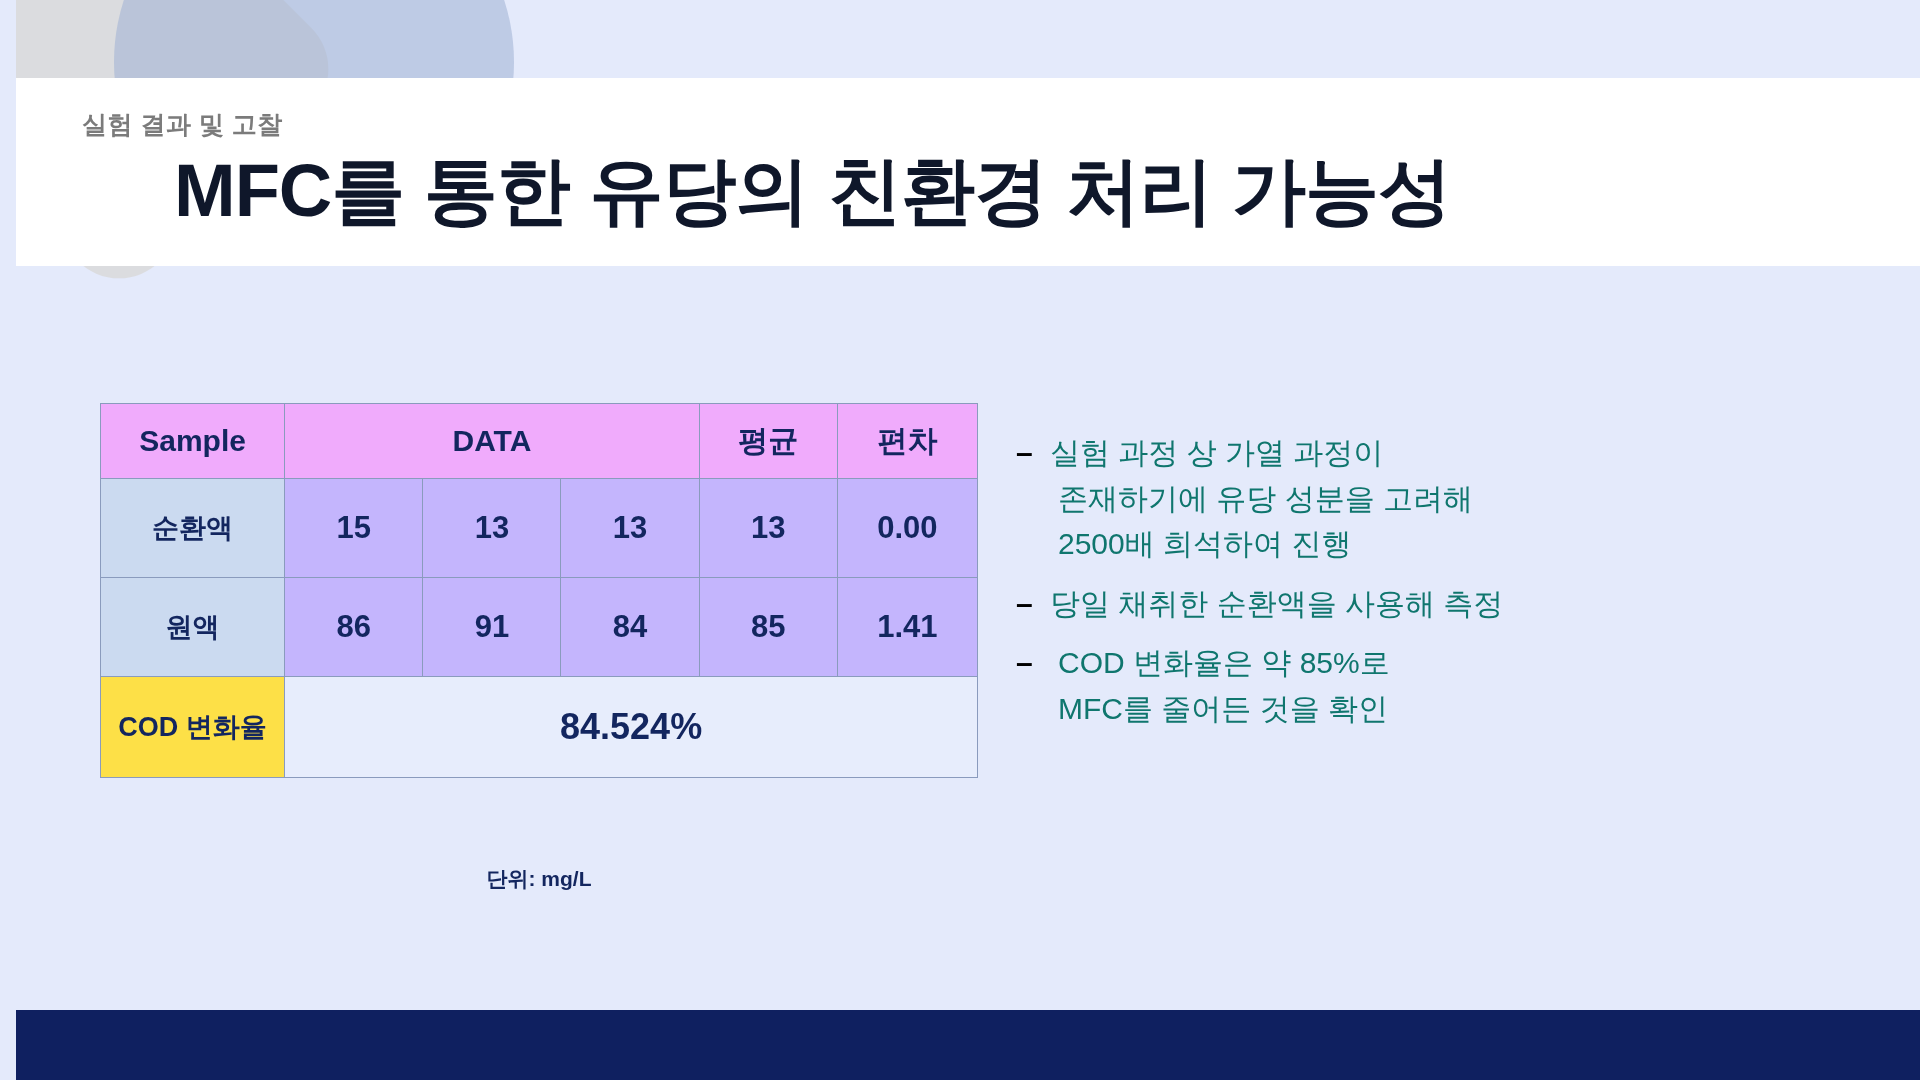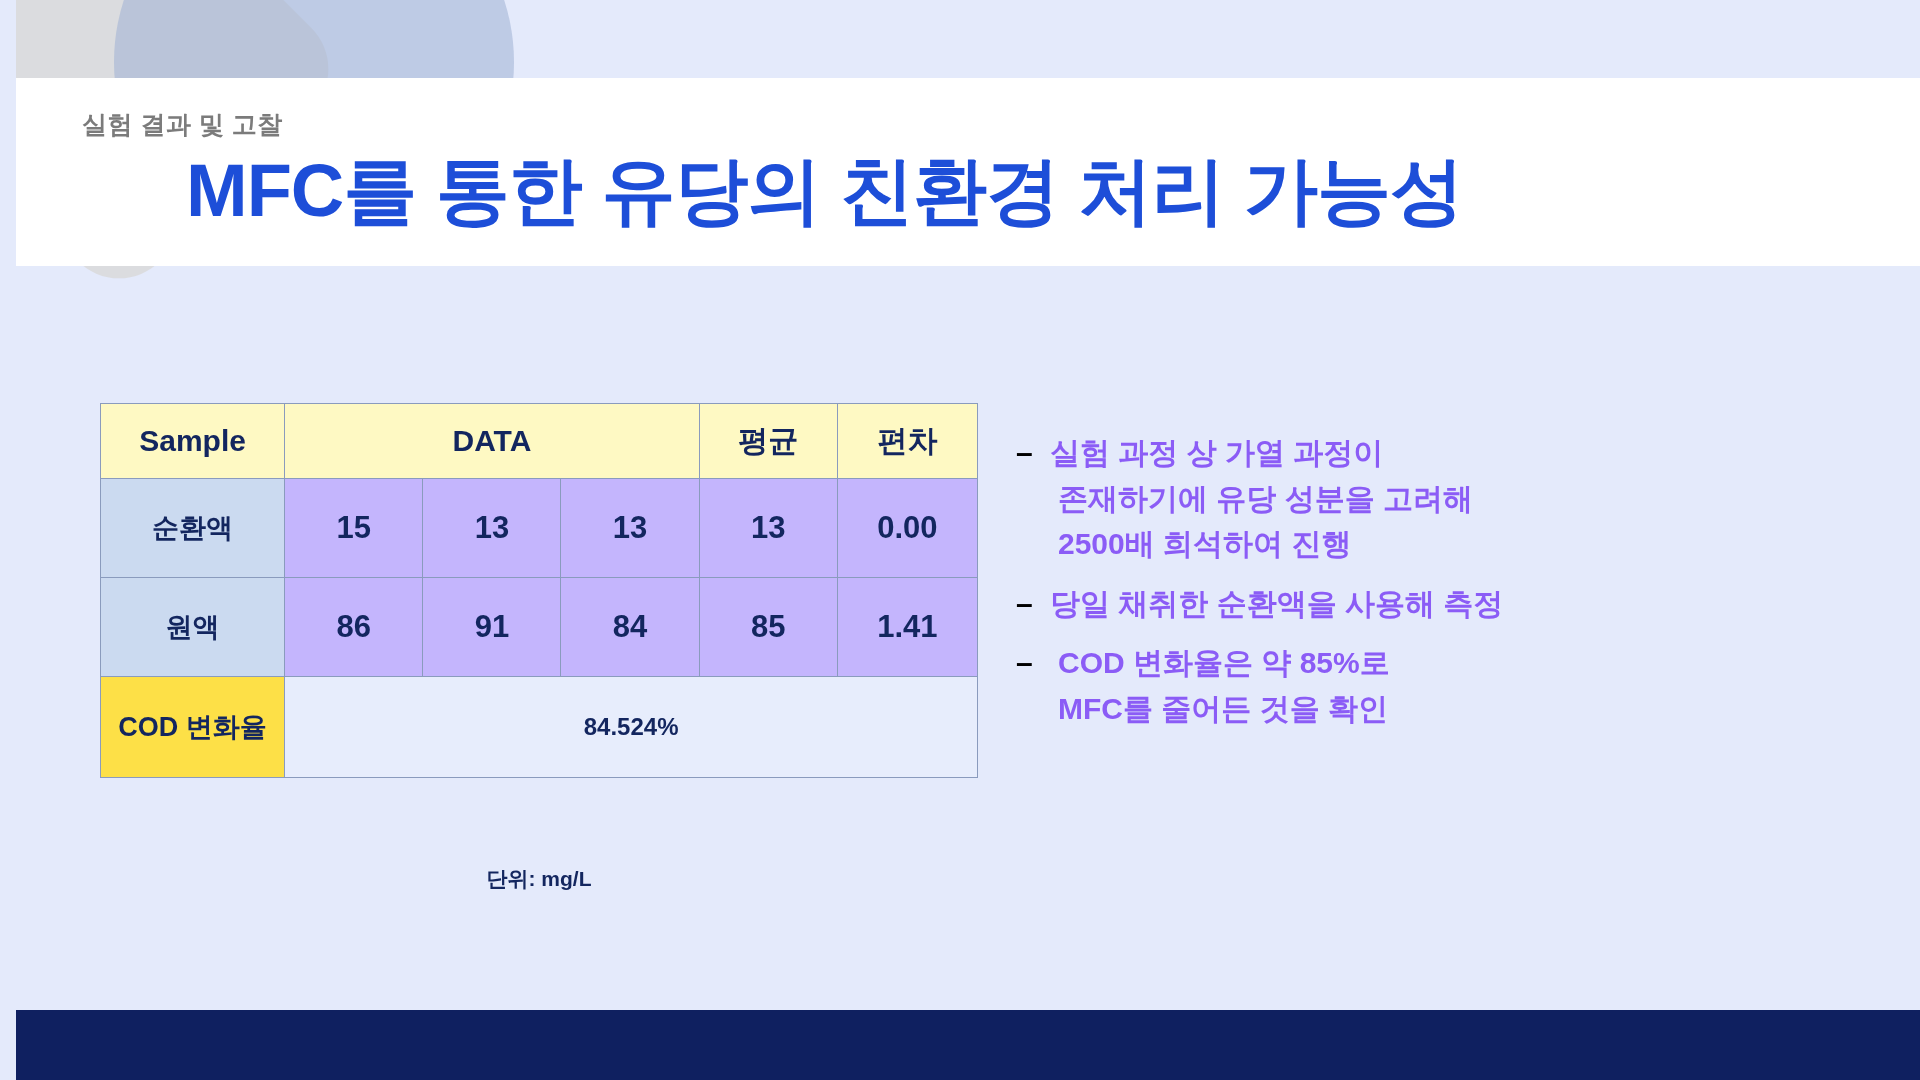--- a/index.html
+++ b/index.html
@@ -37,55 +37,55 @@
     background:#0f2060;z-index:6;
   }
 
   
   .eyebrow{
     position:absolute;left:66px;top:108px;z-index:5;
     font-size:25px;font-weight:bold;color:#7b7b7b;
     letter-spacing:.5px;
   }
   .title{
-    position:absolute;left:170px;top:142px;z-index:5;
-    font-size:74px;font-weight:bold;color:#1d4ed8;
+    position:absolute;left:158px;top:142px;z-index:5;
+    font-size:74px;font-weight:bold;color:#0f172a;
     letter-spacing:-1px;white-space:nowrap;
   }
 
   
   .table-wrap{position:absolute;left:84px;top:403px;z-index:5;}
   table.data{
     border-collapse:collapse;
     width:878px;
     table-layout:fixed;
   }
   table.data td{
     border:1px solid #8a9bbd;
     text-align:center;
     vertical-align:middle;
     color:#13265f;
     font-weight:bold;
   }
   .hdr{
-    background:#fef9c3;
+    background:#f0abfc;
     height:72px;
     font-size:30px;
   }
   .rowlabel{
     background:#cbdaf0;
     font-size:27px;
   }
   .cell{
     background:#c4b5fd;
     font-size:31px;
     height:96px;
   }
   .cod-label{background:#fde047;font-size:27px;}
-  .cod-value{background:#e7edfc;font-size:24px;height:98px;}
+  .cod-value{background:#e7edfc;font-size:36px;height:98px;}
 
   .unit-note{
     position:absolute;left:84px;top:865px;width:878px;
     text-align:center;z-index:5;
     font-size:21px;font-weight:bold;color:#13265f;
   }
 
   
   .bullets{
     position:absolute;left:1000px;top:430px;z-index:5;
@@ -93,21 +93,21 @@
   }
   .bullet{
     display:flex;
     margin-bottom:14px;
   }
   .bullet .dash{
     font-size:30px;font-weight:bold;color:#000;
     width:34px;flex:0 0 34px;line-height:1.52;
   }
   .bullet .btext{
-    font-size:30px;font-weight:bold;color:#8b5cf6;
+    font-size:30px;font-weight:normal;color:#0f766e;
     line-height:1.52;
   }
   .bullet .btext span{display:block;}
   .indent{padding-left:8px;}
 </style>
 </head>
 <body>
 
 <div class="slide">
 

